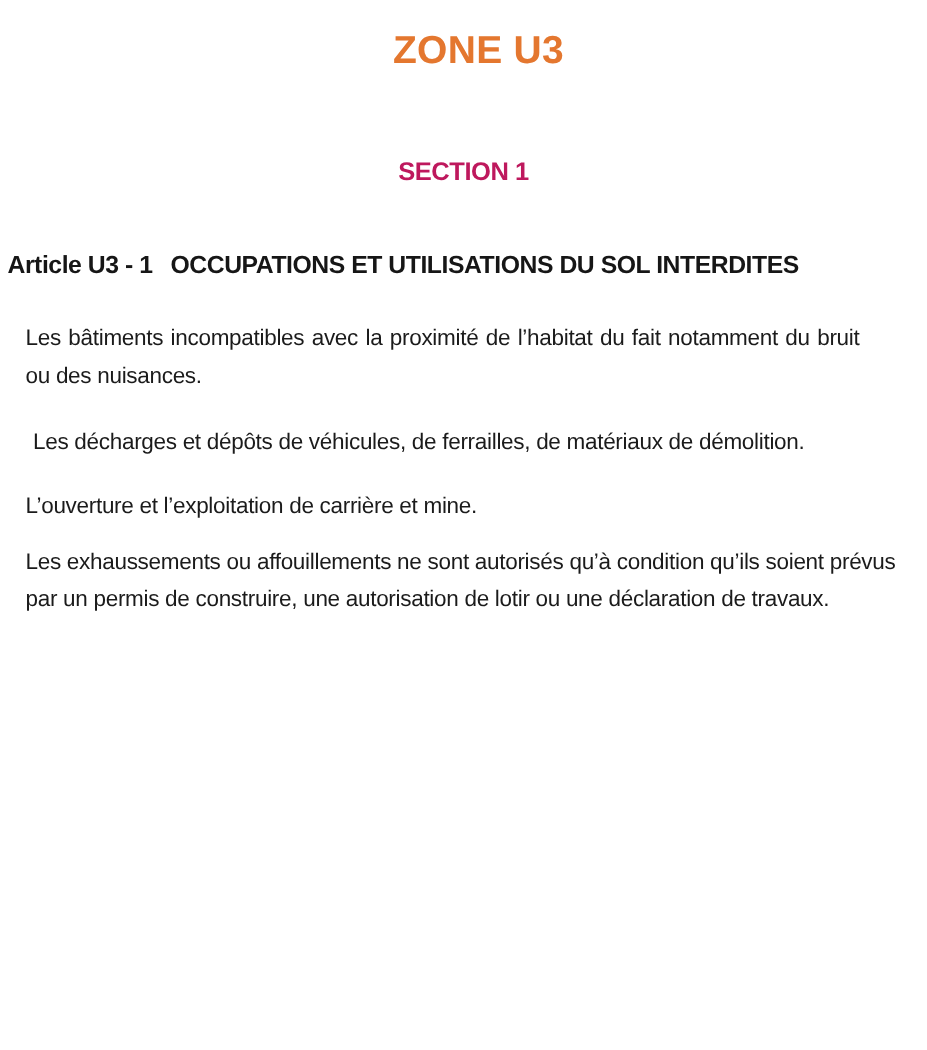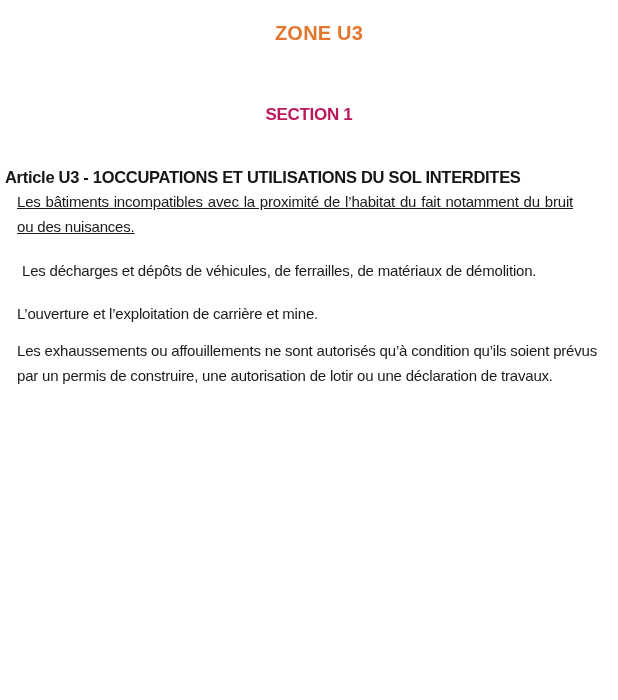--- a/index.html
+++ b/index.html
@@ -11,21 +11,21 @@
     overflow: hidden;
   }
   .page {
     position: relative;
     width: 618px; height: 700px;
     background: #ffffff;
   }
   .zone-title {
     margin: 16px 0 0 0;
     text-align: center;
-    font-size: 20px;
+    font-size: 26px;
     line-height: 34px;
     font-weight: bold;
     color: #E4772F;
     letter-spacing: 0.2px;
     padding-left: 20px;
   }
   .section-head {
     margin: 52px auto 0 auto;
     width: 606px;
     text-align: center;
@@ -38,33 +38,33 @@
   .article-head {
     margin: 0 4px 0 5px;
     padding-left: 124px;
     text-indent: -124px;
     font-weight: bold;
     font-size: 16.5px;
     line-height: 24px;
     letter-spacing: -0.3px;
     color: #161616;
   }
-  .article-head .art-title { }
+  .article-head .art-title { margin-left: 12px; }
   .article-head.first { margin-top: 38px; }
   .article-head.second { margin-top: 36px; }
   .para {
     margin: 0 0 0 17px;
     width: 580px;
     text-align: justify;
     font-size: 15px;
     line-height: 25px;
     letter-spacing: -0.2px;
     color: #1b1b1b;
   }
-  .para.p-a1-0 { width: 556px; text-decoration: underline; }
+  .para.p-a1-0 { margin-top: 24px; width: 556px; }
   .para.p-a1-1 { margin-top: 19px; margin-left: 22px; }
   .para.p-a1-2 { margin-top: 18px; }
   .para.p-a2-0 { margin-top: 20px; }
   .para.p-a2-1 { margin-top: 12px; }
 </style>
 </head>
 <body>
 
 <div class="page">
 

